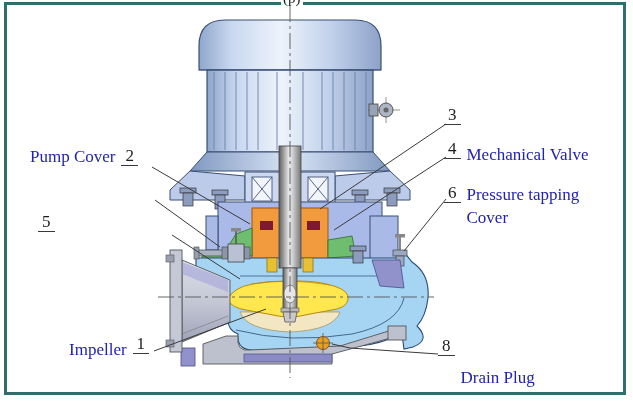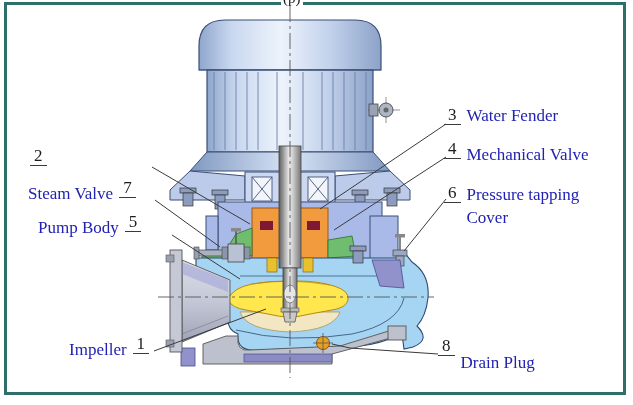--- a/index.html
+++ b/index.html
@@ -15,21 +15,21 @@
   .lbl{
     position:absolute;display:flex;gap:6px;align-items:flex-start;
     font-size:17px;color:var(--label-blue,#2222B2);white-space:nowrap;z-index:5;
   }
   .num{
     color:var(--number-black,#1c1c1c);
     border-bottom:1.5px solid #3a3a3a;padding:0 4px;line-height:1.08;
   }
   .raise{position:relative;top:-5px;}
   .wrap2{white-space:normal;width:136px;line-height:1.35;}
-  .drop{margin-top:16px;text-align:center;}
+  .drop{margin-top:31px;text-align:center;}
   #top-artifact{
     position:absolute;left:281px;top:-9px;font-size:15px;color:#1a1a1a;
     background:#fff;padding:0 2px;z-index:6;line-height:1;
   }
   
   .motor-outline{stroke:var(--outline,#3A4E74);}
   .cover-fill{fill:var(--cover-periwinkle,#A9BAE8);stroke:var(--outline,#3A4E74);stroke-width:1;}
   .flange-fill{fill:var(--flange-blue,#BCCBEA);stroke:var(--outline,#3A4E74);stroke-width:1;}
   .orange-fill{fill:var(--seal-orange,#F29A3E);stroke:#9A5A12;stroke-width:1;}
   .maroon-fill{fill:var(--seal-maroon,#7E1834);stroke:none;}
@@ -211,38 +211,33 @@
     <line class="leader" x1="155" y1="200" x2="220" y2="247"></line>
     <line class="leader" x1="172" y1="235" x2="240" y2="279"></line>
     <line class="leader" x1="154" y1="351" x2="266" y2="309"></line>
     <line class="leader" x1="446" y1="124" x2="320" y2="209"></line>
     <line class="leader" x1="446" y1="157" x2="334" y2="230"></line>
     <line class="leader" x1="446" y1="199" x2="404" y2="251"></line>
     <polyline class="leader" points="438,354 350,348 332,344"></polyline>
   </svg>
 
   <div class="lbl" style="left:30px;top:147px;">
+    <span>Pump Cover</span>
     <span class="num">2</span>
   </div>
-  <div class="lbl" style="left:28px;top:184px;">
-    <span>Steam Valve</span>
-    <span class="num raise">7</span>
-  </div>
   <div class="lbl" style="left:38px;top:218px;">
-    <span>Pump Body</span>
     <span class="num raise">5</span>
   </div>
   <div class="lbl" style="left:69px;top:340px;">
     <span>Impeller</span>
     <span class="num raise">1</span>
   </div>
 
   <div class="lbl" style="left:444px;top:106px;">
     <span class="num">3</span>
-    <span>Water Fender</span>
   </div>
   <div class="lbl" style="left:444px;top:145px;">
     <span class="num raise">4</span>
     <span>Mechanical Valve</span>
   </div>
   <div class="lbl" style="left:444px;top:184px;">
     <span class="num">6</span>
     <span class="wrap2">Pressure tapping Cover</span>
   </div>
   <div class="lbl" style="left:438px;top:337px;">

